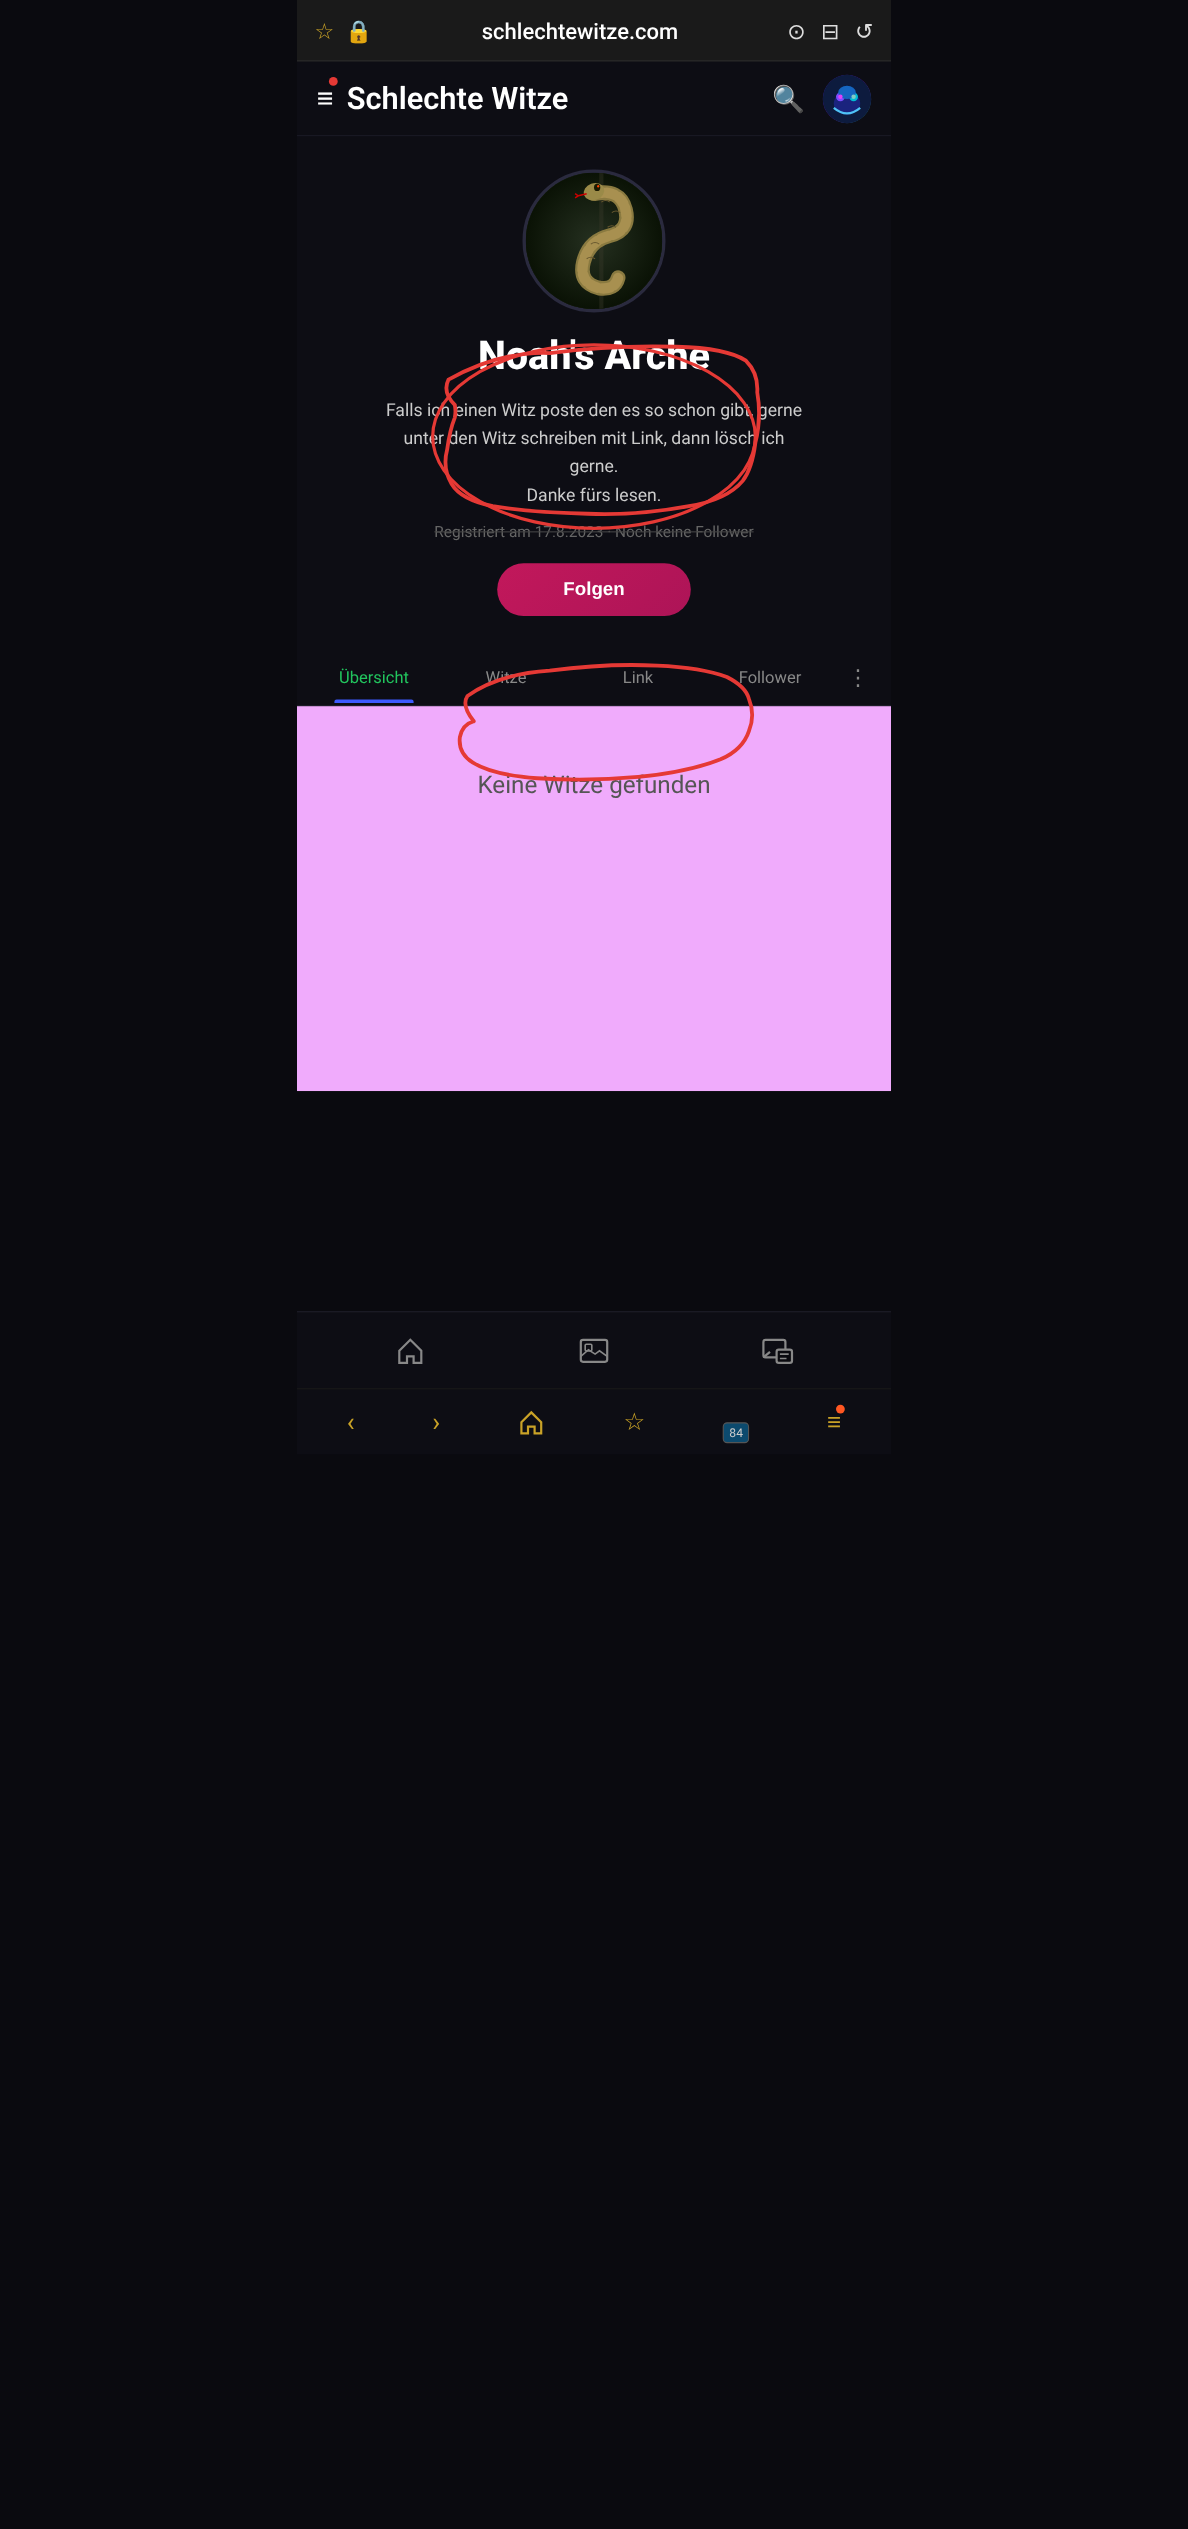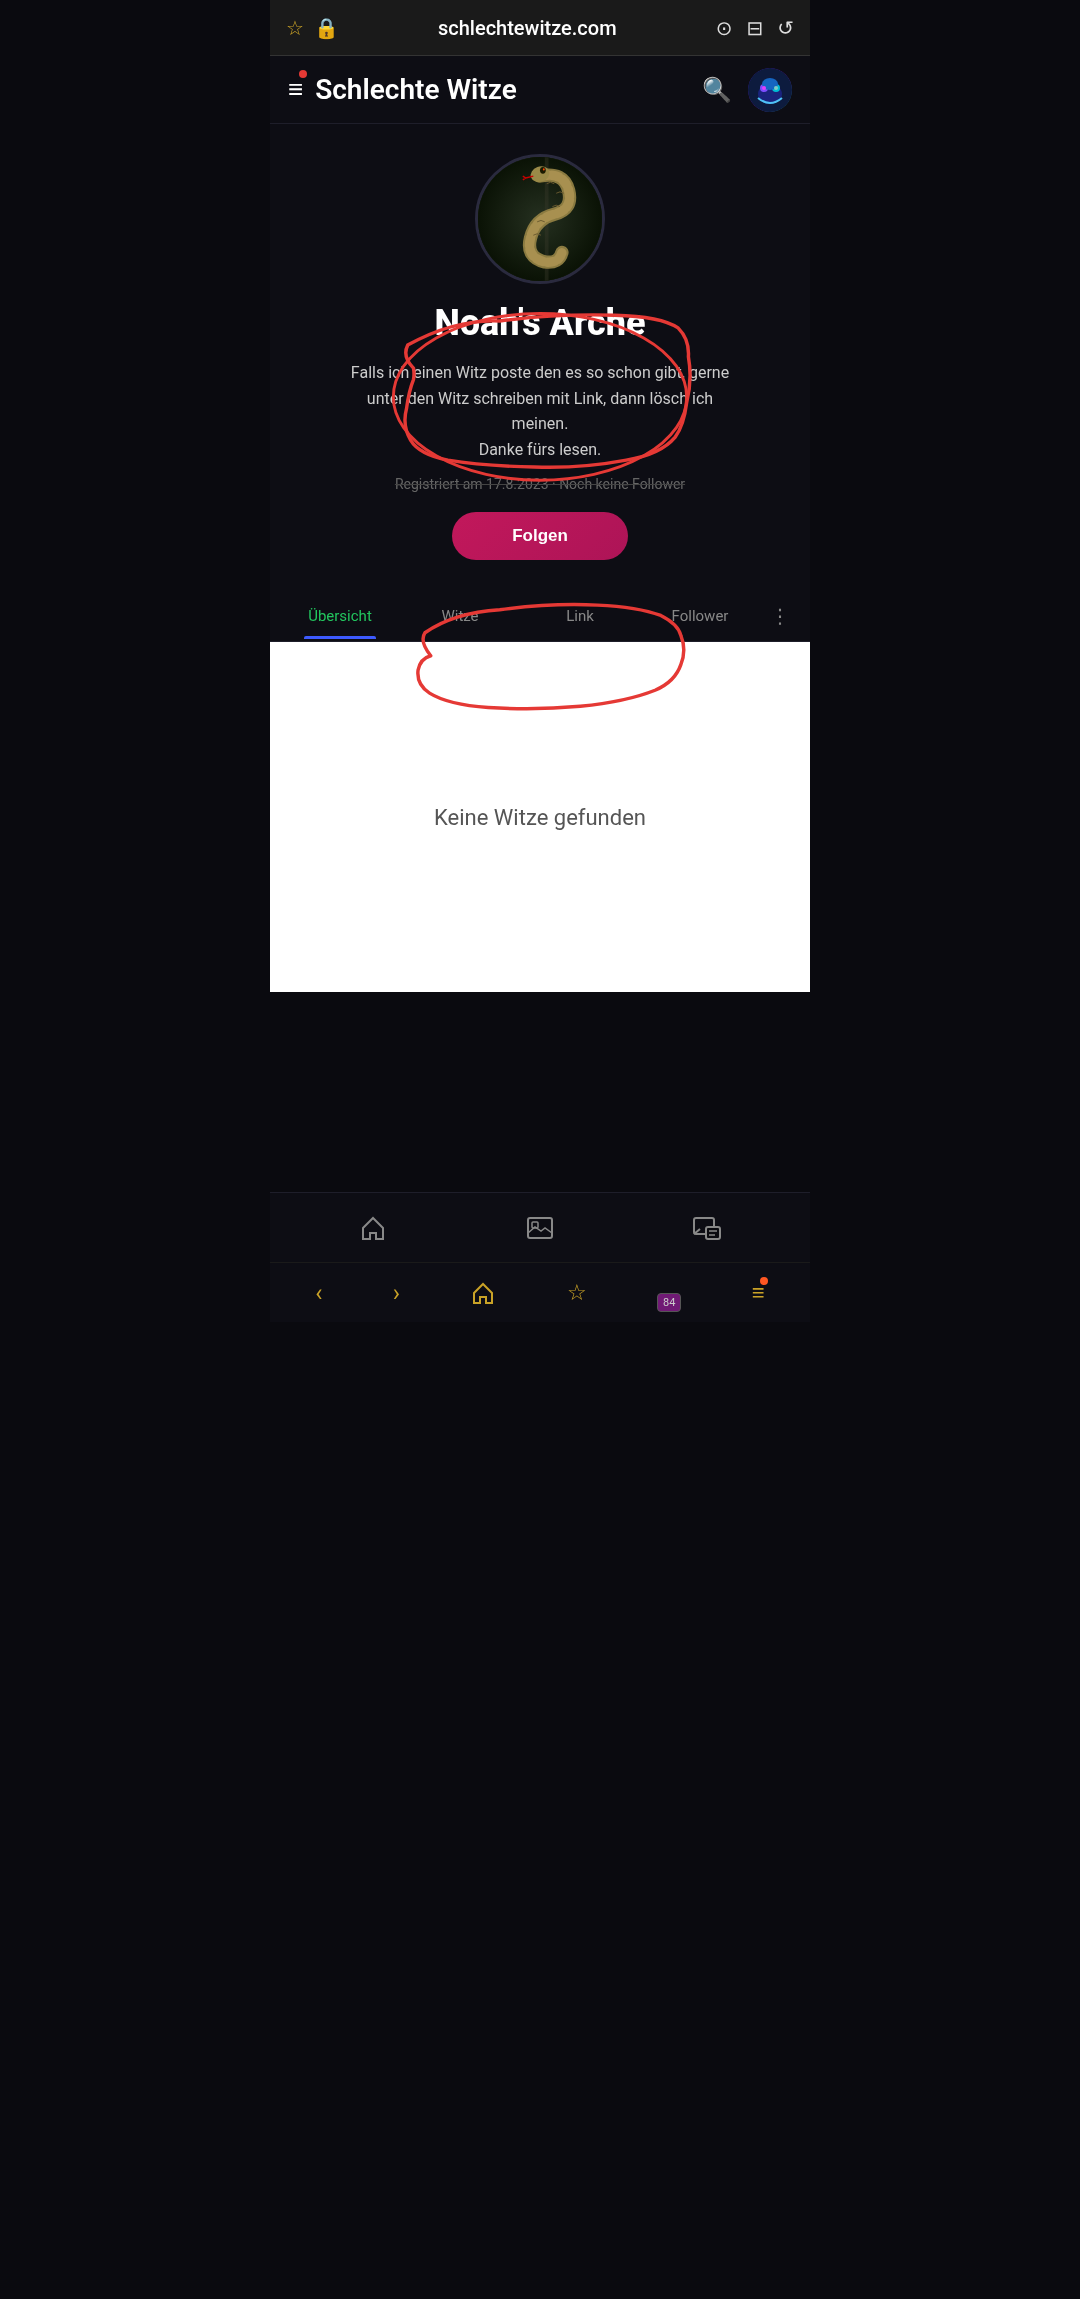--- a/index.html
+++ b/index.html
@@ -224,24 +224,24 @@
 
     .tab-more {
       padding: 14px 10px;
       color: #888;
       font-size: 20px;
       cursor: pointer;
     }
 
     
     .content-area {
-      background: #ffffff;
+      background: #f0abfc;
       min-height: 350px;
       display: flex;
-      align-items: center;
+      align-items: flex-start;
       justify-content: center;
     }
 
     .no-content-text {
       font-size: 22px;
       color: #555;
       text-align: center;
       padding: 60px 20px;
     }
 
@@ -290,21 +290,21 @@
       position: absolute;
       top: -3px;
       right: -3px;
       width: 8px;
       height: 8px;
       background: #ff5722;
       border-radius: 50%;
     }
 
     .system-nav-counter {
-      background: #701a75;
+      background: #0c4a6e;
       color: #ccc;
       font-size: 11px;
       padding: 2px 5px;
       border-radius: 4px;
       border: 1px solid #555;
       margin-top: 19px;
     }
 
     
     .svg-overlay {
@@ -408,21 +408,21 @@
       </div>
     </div>
 
     <h1 class="profile-name">Noah's Arche</h1>
 
     <p class="profile-bio">
       <span>Falls ich einen Witz poste den es so schon gibt, gerne</span>
       <br>
       <span>unter den Witz schreiben mit Link, dann lösch ich</span>
       <br>
-      <span>meinen.</span>
+      <span>gerne.</span>
       <br>
       <span>Danke fürs lesen.</span>
     </p>
 
     <p class="profile-meta">Registriert am 17.8.2023 · Noch keine Follower</p>
 
     <button class="follow-button">Folgen</button>
 
   </div>
 

